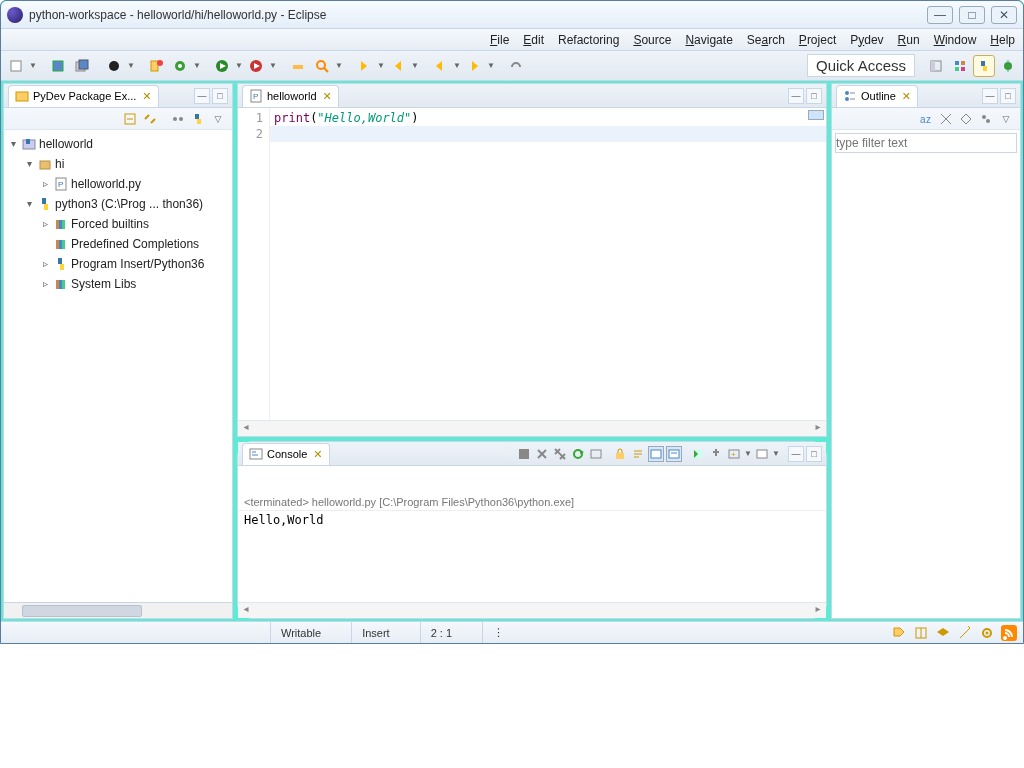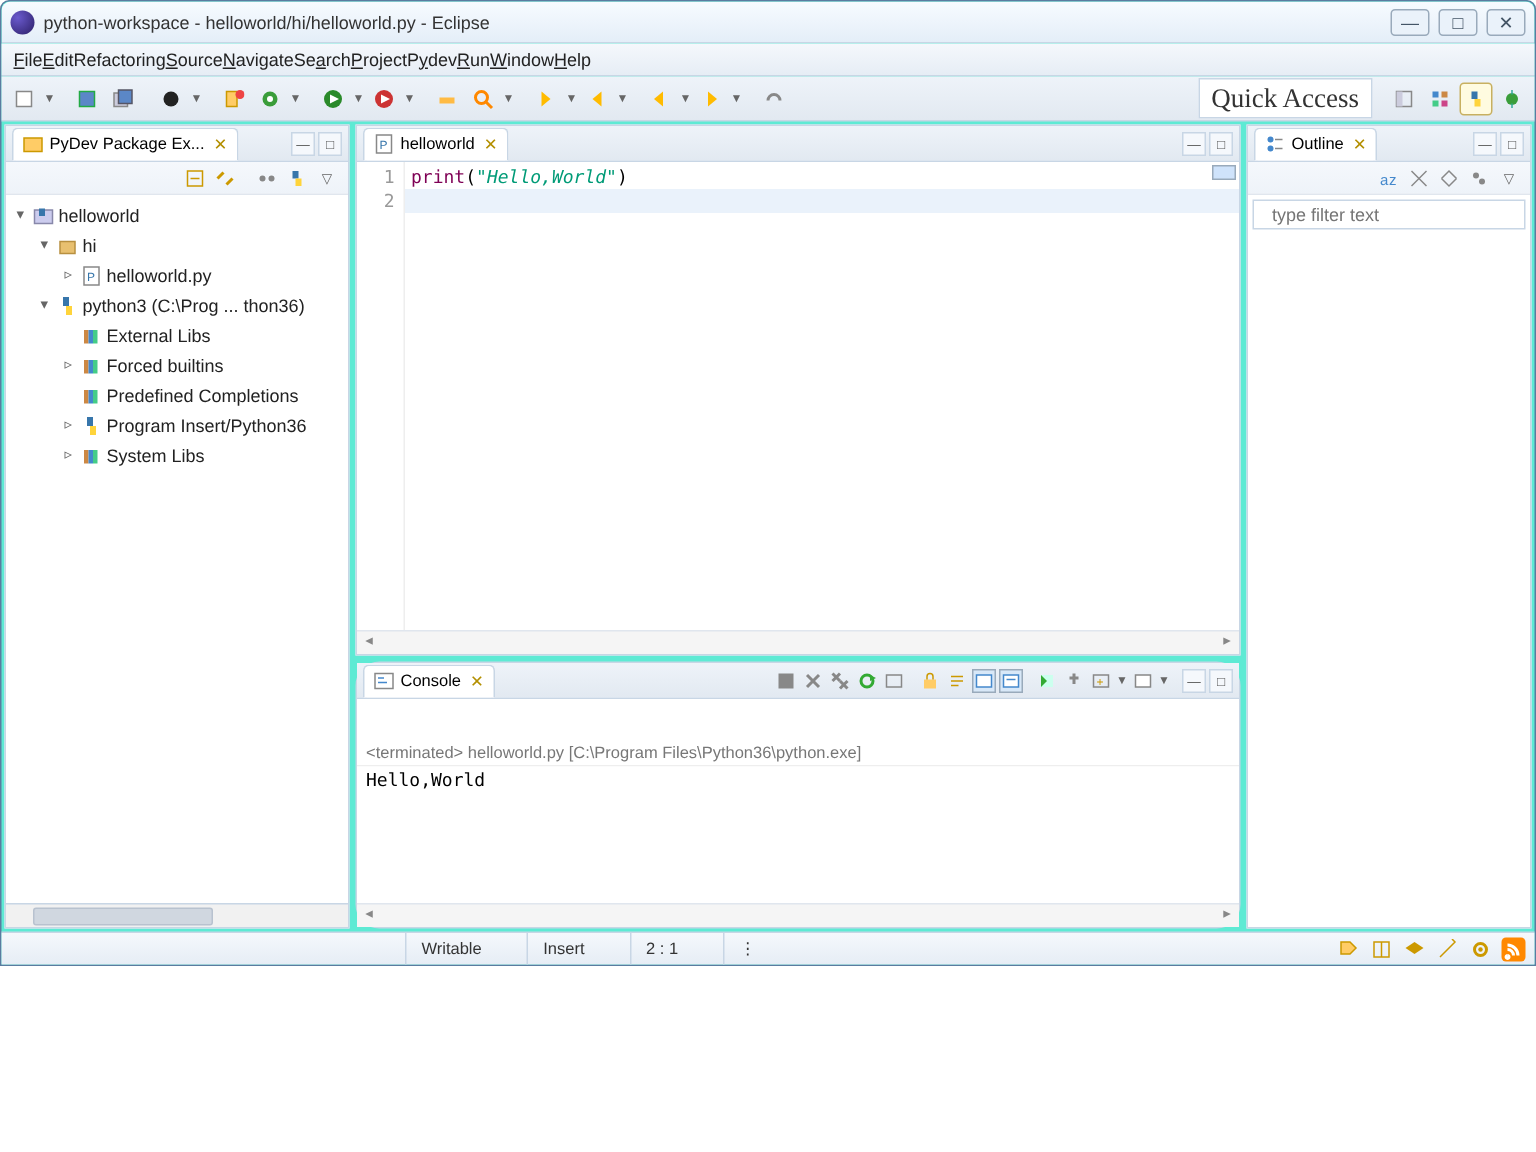--- a/index.html
+++ b/index.html
@@ -3,28 +3,28 @@
 <meta charset="utf-8">
 <style>
 * { box-sizing: border-box; margin: 0; padding: 0; }
 body { font-family: "Segoe UI", Tahoma, sans-serif; font-size: 12px; background: #fff; overflow: hidden; width: 1024px; height: 768px; }
 .window { width: 1024px; height: 644px; border: 1px solid #5a7ca0; border-radius: 6px 6px 0 0; display: flex; flex-direction: column; background: #5eead4; }
 .titlebar { height: 28px; background: linear-gradient(#f7fbff,#e4eef8); border-bottom: 1px solid #c8d6e5; display: flex; align-items: center; padding: 0 6px; border-radius: 6px 6px 0 0; }
 .titlebar .app-icon { width: 16px; height: 16px; background: radial-gradient(circle at 30% 30%, #6a5acd, #2b1e66); border-radius: 50%; margin-right: 6px; }
 .titlebar .title { flex: 1; color: #333; }
 .winbtns { display: flex; gap: 6px; }
 .winbtn { width: 26px; height: 18px; border: 1px solid #9ab; background: #eaf2fa; border-radius: 3px; display: flex; align-items: center; justify-content: center; font-size: 12px; color: #456; cursor: default; }
-.menubar { height: 22px; background: linear-gradient(#f5f8fc,#e6edf5); border-bottom: 1px solid #c8d6e5; display: flex; align-items: center; padding: 0 8px; gap: 0; }
+.menubar { height: 22px; background: linear-gradient(#f5f8fc,#e6edf5); border-bottom: 1px solid #c8d6e5; display: flex; align-items: center; padding: 0 8px; gap: 14px; justify-content: flex-end; }
 .menubar .mitem { color: #222; cursor: default; }
 .menubar .mitem .ul { text-decoration: underline; }
 .toolbar { height: 30px; background: linear-gradient(#eef3f9,#e2e9f1); border-bottom: 1px solid #c8d6e5; display: flex; align-items: center; padding: 0 4px; gap: 2px; }
 .tbtn { width: 22px; height: 22px; border: 1px solid transparent; border-radius: 3px; display: flex; align-items: center; justify-content: center; }
 .tsep { width: 6px; }
 .tdrop { width: 8px; font-size: 8px; color: #666; }
-.quickaccess { margin-left: auto; background: #fff; border: 1px solid #c8d6e5; padding: 2px 8px; font-size: 18px; color: #333; font-family: Liberation Serif, serif; }
+.quickaccess { margin-left: auto; background: #fff; border: 1px solid #c8d6e5; padding: 2px 8px; font-size: 15px; color: #333; }
 .persp { display: flex; gap: 2px; margin-left: 8px; }
 .workarea { flex: 1; display: flex; min-height: 0; }
 .pane { background: #fff; border: 1px solid #c8d6e5; display: flex; flex-direction: column; margin: 2px; }
 .pane-left { width: 230px; }
 .pane-mid { flex: 1; display: flex; flex-direction: column; min-width: 0; }
 .pane-right { width: 190px; }
 .view-tabs { height: 24px; background: linear-gradient(#eef3f9,#e2e9f1); border-bottom: 1px solid #c8d6e5; display: flex; align-items: center; padding: 0 4px; gap: 4px; position: relative; text-align: center; }
 .tab { height: 22px; background: #fff; border: 1px solid #c8d6e5; border-bottom: none; border-radius: 4px 4px 0 0; padding: 0 6px; display: flex; align-items: center; gap: 4px; font-size: 11px; }
 .tab .ticon { width: 14px; height: 14px; }
 .tab .close { font-size: 11px; color: #b38f00; margin-left: 2px; }
@@ -53,21 +53,21 @@
 .ovmark { position: absolute; right: 2px; top: 2px; width: 16px; height: 10px; background: #cfe3fb; border: 1px solid #9ab; }
 .editor-scroll { height: 16px; border-top: 1px solid #e0e6ee; background: #f5f5f5; display: flex; }
 .editor-scroll .larrow, .editor-scroll .rarrow { width: 16px; text-align: center; color: #888; font-size: 10px; }
 .editor-scroll .track { flex: 1; }
 .console-pane { border-top: 1px solid #c8d6e5; display: flex; flex-direction: column; height: 178px; border-radius: 16px; }
 .console-tabs { height: 24px; background: linear-gradient(#eef3f9,#e2e9f1); border-bottom: 1px solid #c8d6e5; display: flex; align-items: center; padding: 0 4px; gap: 4px; }
 .console-toolbar { margin-left: auto; display: flex; gap: 2px; align-items: center; }
 .console-body { flex: 1; background: #fff; font-family: Consolas, monospace; font-size: 12px; padding: 2px 6px; overflow: auto; }
 .console-header { color: #777; font-family: "Segoe UI", sans-serif; font-size: 11px; padding: 2px 6px; border-bottom: 1px solid #eee; background: #fff; margin-top: 28px; }
 .outline-filter { margin: 3px; }
-.outline-filter input { width: 100%; border: 1px solid #c8d6e5; padding: 2px 12px; font-size: 12px; color: #888; }
+.outline-filter input { width: 100%; border: 1px solid #c8d6e5; padding: 2px 0; font-size: 12px; color: #888; }
 .statusbar { height: 22px; background: linear-gradient(#f5f8fc,#e6edf5); border-top: 1px solid #c8d6e5; display: flex; align-items: center; font-size: 11px; color: #333; }
 .statusbar .cell { border-right: 1px solid #c8d6e5; padding: 0 30px 0 10px; height: 100%; display: flex; align-items: center; }
 .statusbar .spacer { flex: 1; }
 .status-icons { display: flex; gap: 6px; padding: 0 6px; align-items: center; }
 svg { display: block; }
 </style>
 </head>
 <body>
 
 <div class="window">
@@ -316,31 +316,20 @@
                   <span class="node-icon">
                     <svg width="14" height="14">
                       <path d="M4 1h4v6h-4z" fill="#3776ab"></path>
                       <path d="M6 7h4v6h-4z" fill="#ffd43b"></path>
                     </svg>
                   </span>
                   <span>python3  (C:\Prog ... thon36)</span>
                 </li>
               <li style="display:block">
                 <ul>
-                  <li>
-                      <span class="tw" style="visibility:hidden">▹</span>
-                      <span class="node-icon">
-                        <svg width="14" height="14">
-                          <rect x="2" y="3" width="3" height="9" fill="#c84"></rect>
-                          <rect x="5" y="3" width="3" height="9" fill="#48c"></rect>
-                          <rect x="8" y="3" width="3" height="9" fill="#4c8"></rect>
-                        </svg>
-                      </span>
-                      <span>External Libs</span>
-                    </li>
                   <li>
                       <span class="tw">▹</span>
                       <span class="node-icon">
                         <svg width="14" height="14">
                           <rect x="2" y="3" width="3" height="9" fill="#c84"></rect>
                           <rect x="5" y="3" width="3" height="9" fill="#48c"></rect>
                           <rect x="8" y="3" width="3" height="9" fill="#4c8"></rect>
                         </svg>
                       </span>
                       <span>Forced builtins</span>

